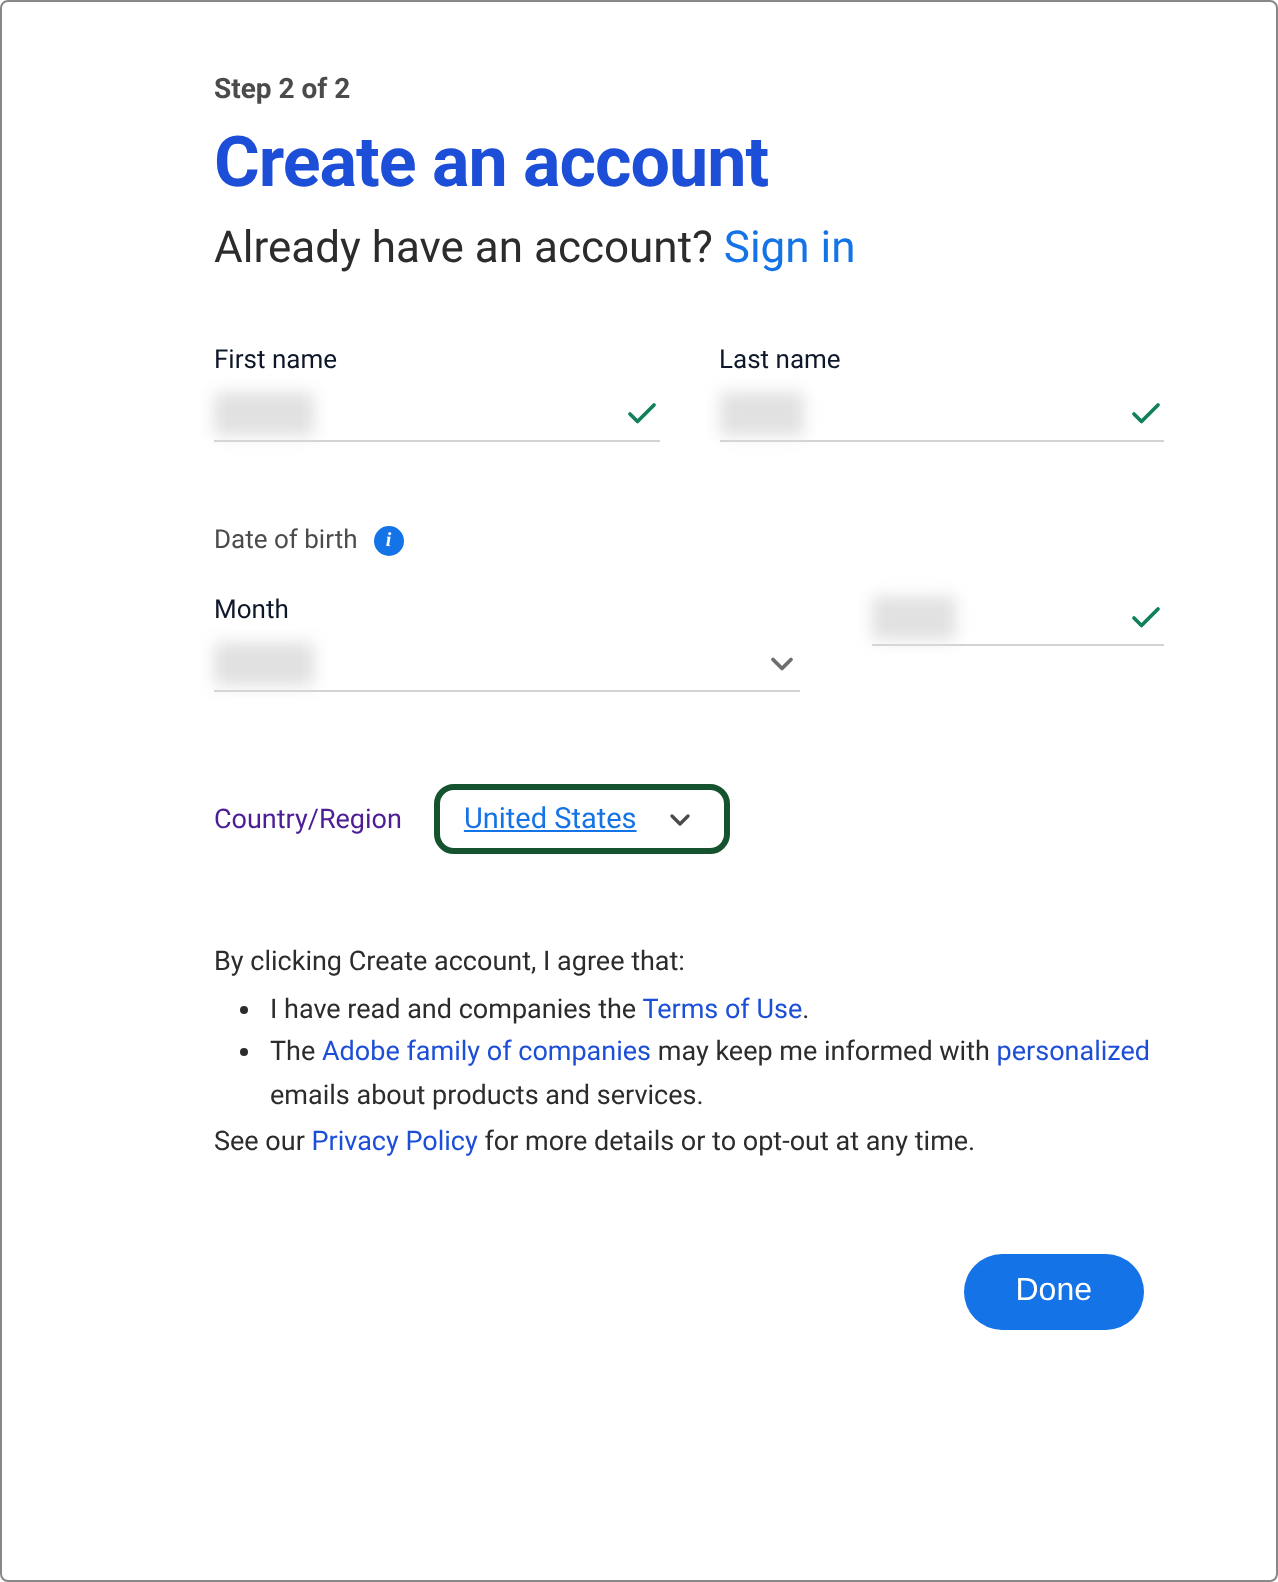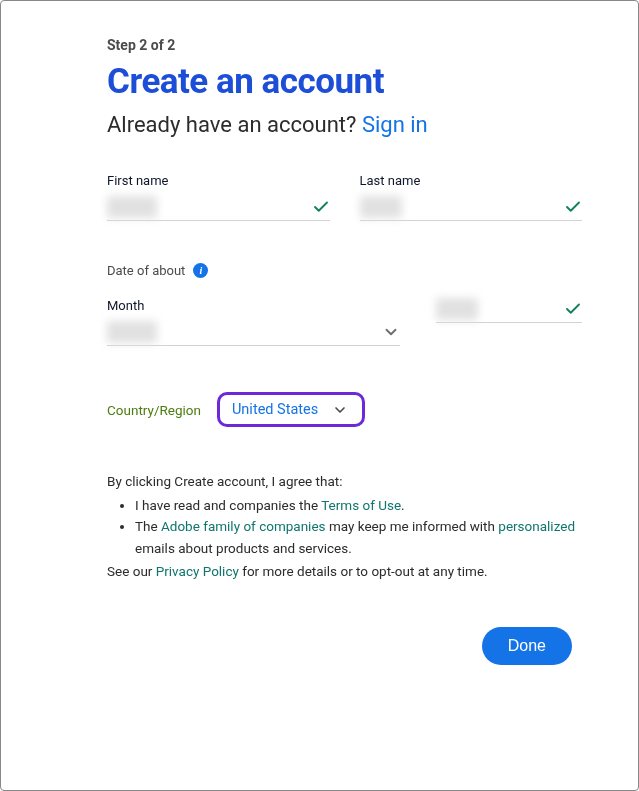--- a/index.html
+++ b/index.html
@@ -114,51 +114,52 @@
     flex-shrink: 0;
   }
   .country-row {
     display: flex;
     align-items: center;
     gap: 16px;
     margin-top: 46px;
   }
   .country-label {
     font-size: 13.5px;
-    color: #4d7c0f;
+    color: #4c1d95;
   }
   .country-select {
     display: flex;
     align-items: center;
     gap: 14px;
     padding: 6px 14px 6px 12px;
-    border: 3px solid #6d28d9;
+    border: 3px solid #14532d;
     border-radius: 10px;
     color: #1473e6;
     font-size: 14.5px;
     cursor: pointer;
+    text-decoration: underline;
   }
   .country-select .chevron-icon {
     color: #4b4b4b;
   }
   .agree-block {
     margin-top: 44px;
     font-size: 13.5px;
     color: #2c2c2c;
     line-height: 1.6;
   }
   .agree-block ul {
     padding-left: 28px;
     margin: 2px 0;
   }
   .agree-block li {
     list-style: disc;
   }
   .agree-block a {
-    color: #0f766e;
+    color: #1d4ed8;
     text-decoration: none;
   }
   .done-row {
     display: flex;
     justify-content: flex-end;
     margin-top: 44px;
     padding-right: 10px;
   }
   .done-btn {
     background: #1473e6;
@@ -199,21 +200,21 @@
         <div class="blur-box wide"></div>
         <div style="flex:1"></div>
         <svg class="check-icon" width="18" height="18" viewBox="0 0 24 24" fill="none" stroke="currentColor" stroke-width="2.5" stroke-linecap="round" stroke-linejoin="round">
             <polyline points="20 6 9 17 4 12"></polyline>
           </svg>
       </div>
     </div>
   </div>
 
   <div class="dob-label-row">
-    <span class="dob-label">Date of about</span>
+    <span class="dob-label">Date of birth</span>
     <span class="info-icon">i</span>
   </div>
 
   <div class="dob-row">
     <div class="field dob-month">
       <label class="field-label">Month</label>
       <div class="field-input-wrap">
         <div class="blur-box"></div>
         <div style="flex:1"></div>
         <svg class="chevron-icon" width="18" height="18" viewBox="0 0 24 24" fill="none" stroke="currentColor" stroke-width="2.5" stroke-linecap="round" stroke-linejoin="round">

